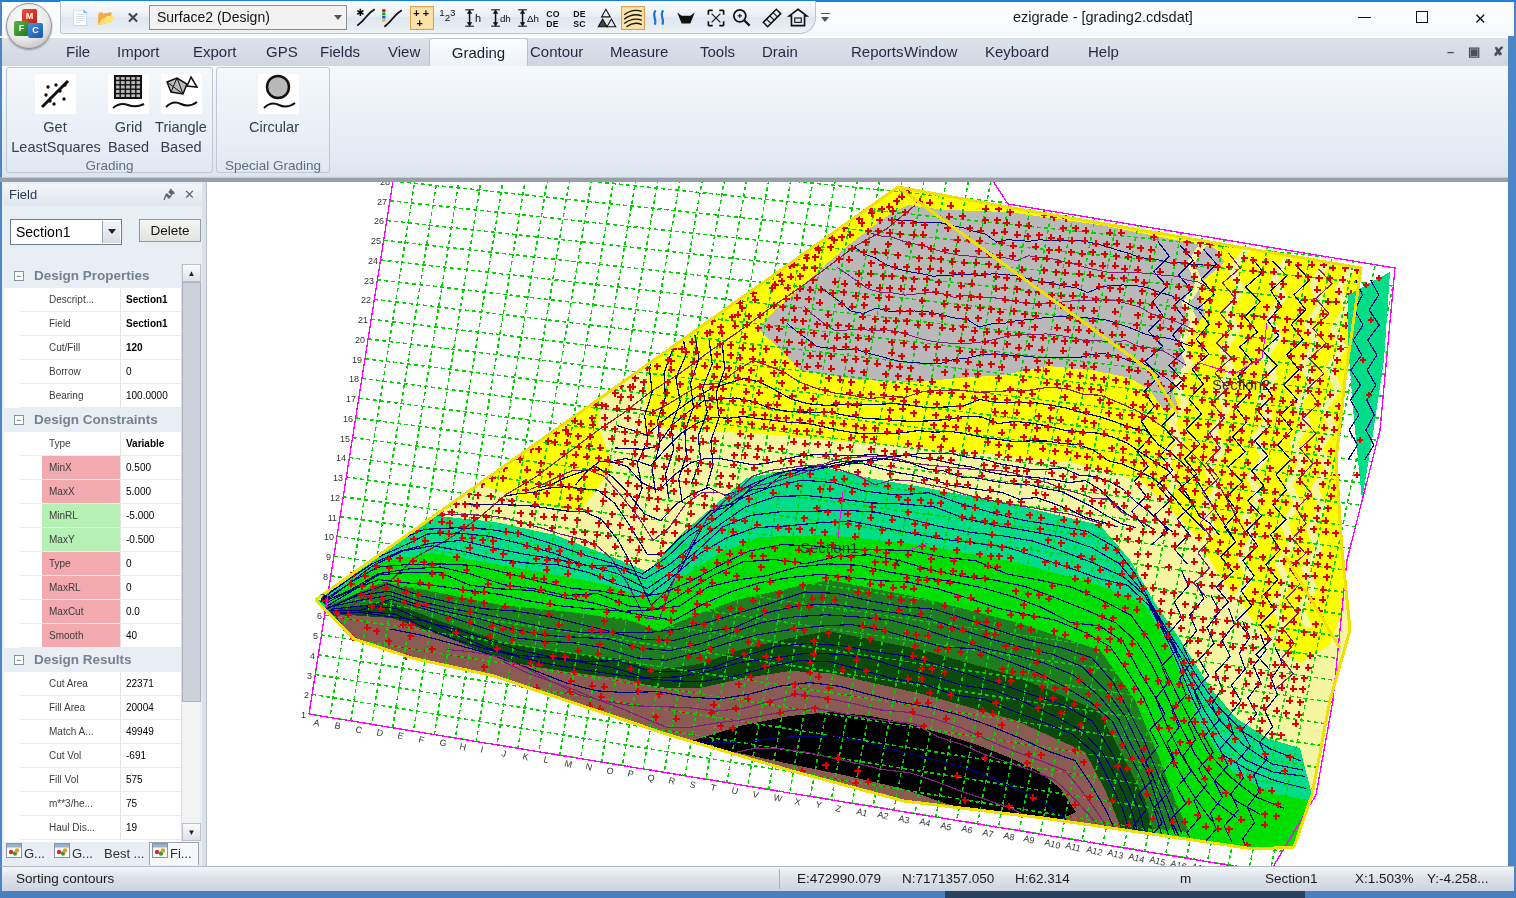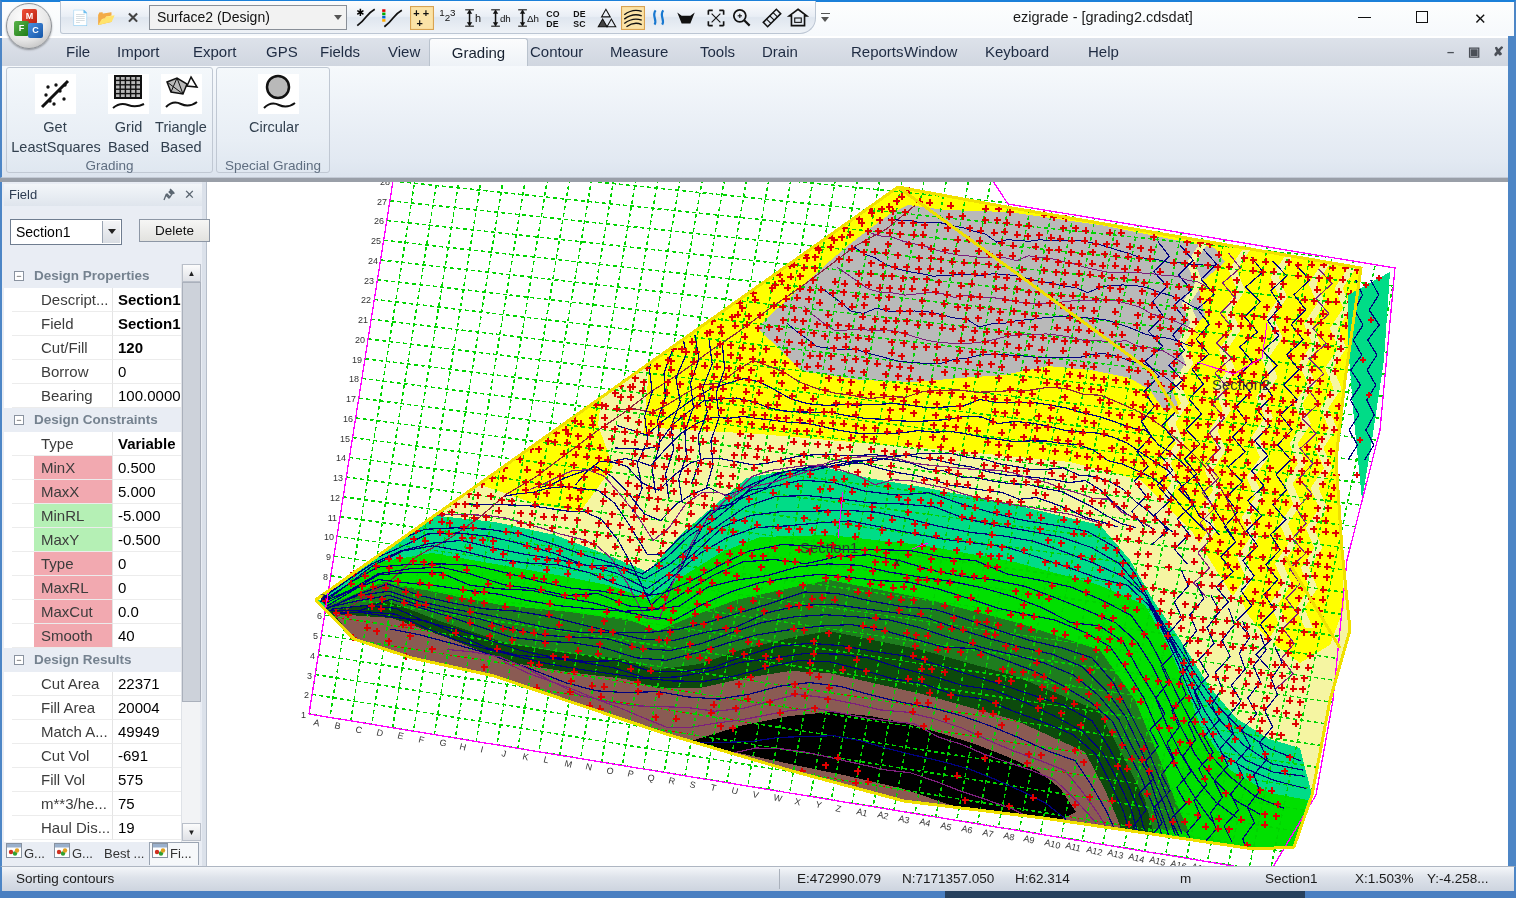--- a/index.html
+++ b/index.html
@@ -22,23 +22,23 @@
 
 #ribbon{left:0;top:66px;width:1516px;height:112px;background:linear-gradient(#f6f9fc,#e2e9f2 85%,#dce4ee);border-left:2px solid #4d86c6;border-right:2px solid #4d86c6;border-bottom:1px solid #c3cad5}
 .rgroup{position:absolute;top:1px;height:106px;border:1px solid #c0c8d3;border-radius:3px;background:linear-gradient(#f4f8fb,#e8eef5 70%,#dfe7f0)}
 .rglabel{position:absolute;bottom:3px;left:0;right:0;text-align:center;font-size:13.5px;color:#5f6e80}
 .rbtn-label{position:absolute;font-size:14.5px;color:#32404f;text-align:center;white-space:nowrap}
 
 #panel{left:0;top:182px;width:202px;height:684px;background:#e9edf4;border-left:2px solid #4d86c6}
 #fieldhdr{position:absolute;left:2px;top:2px;width:198px;height:22px;background:linear-gradient(#f3f6f9,#dfe5ed);font-size:13px;color:#2d3c52;line-height:22px;padding-left:5px}
 #combo2{position:absolute;left:8px;top:37px;width:112px;height:26px;background:#fff;border:1px solid #6f7d90;font-size:14px;color:#000;line-height:24px;padding-left:5px}
 #combo2 .ddb{position:absolute;right:1px;top:1px;width:18px;height:22px;background:linear-gradient(#f4f5f7,#d9dde3);border-left:1px solid #9aa4b2}
-#delbtn{position:absolute;left:137px;top:37px;width:71px;height:23px;background:linear-gradient(#f6f6f5,#e2e2df);border:1px solid #8d97a5;font-size:13.5px;color:#111;text-align:center;line-height:21px}
+#delbtn{position:absolute;left:137px;top:37px;width:62px;height:23px;background:linear-gradient(#f6f6f5,#e2e2df);border:1px solid #8d97a5;font-size:13.5px;color:#111;text-align:center;line-height:21px}
 #pgrid{position:absolute;left:2px;top:82px;width:177px;height:578px;background:#fff;overflow:hidden}
-.prow{position:absolute;left:8px;width:177px;height:38px;font-size:15px;line-height:24px}
+.prow{position:absolute;left:16px;width:177px;height:38px;font-size:10px;line-height:24px}
 .prow .lbl{position:absolute;left:22px;width:79px;height:24px;padding-left:7px;border-bottom:1px solid #ececec;border-right:1px solid #e4e4e4;color:#3c3c3c;overflow:hidden}
 .prow .val{position:absolute;left:101px;width:76px;height:24px;padding-left:5px;border-bottom:1px solid #ececec;color:#000;overflow:hidden}
 .prow .gut{position:absolute;left:0;width:22px;height:24px;border-bottom:1px solid #ececec}
 .phead{position:absolute;left:0;width:177px;height:24px;background:#e9edf4;font-size:13.5px;font-weight:bold;color:#75828f;line-height:24px}
 .phead .mbox{position:absolute;left:10px;top:7px;width:10px;height:10px;background:#fff;border:1px solid #8a93a0;font-size:9px;line-height:8px;text-align:center;color:#444;font-weight:normal}
 .phead .ht{position:absolute;left:30px}
 #pscroll{position:absolute;left:179px;top:82px;width:19px;height:578px;background:#f2f3f5;border-left:1px solid #dfe2e7}
 .sbtn{position:absolute;left:0px;width:19px;height:18px;background:linear-gradient(#fcfcfc,#dfe1e6);border:1px solid #b9bfc9;text-align:center;font-size:8px;color:#222;line-height:17px}
 #tabs{position:absolute;left:2px;top:660px;width:198px;height:24px;font-size:13px;color:#333}
 .ltab{position:absolute;top:0;height:23px;line-height:23px}

